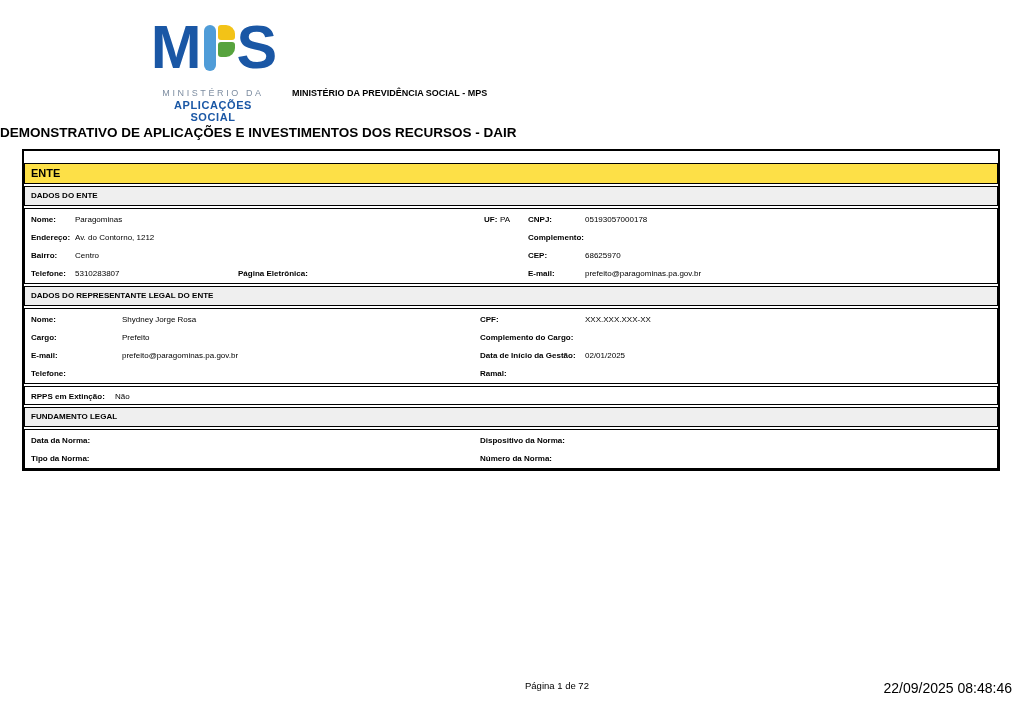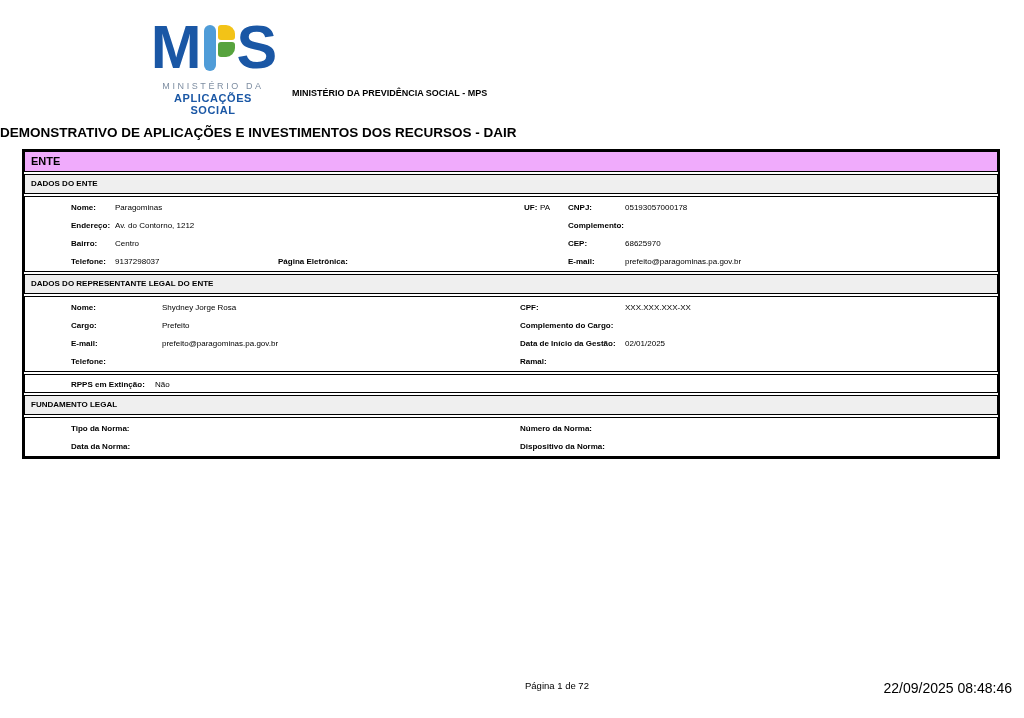--- a/index.html
+++ b/index.html
@@ -14,51 +14,51 @@
   
   .logo{position:absolute;left:150px;top:24px;width:126px;}
   .mps-word{display:flex;align-items:flex-start;height:47px;justify-content:center;}
   .mps-letter{font-weight:bold;font-size:61px;line-height:47px;color:#1a57a5;letter-spacing:-2px;}
   .p-build{display:flex;margin:1px 2px 0 4px;height:46px;}
   .p-stem{width:12px;height:46px;background:#4f9cd8;border-radius:6px;}
   .p-bowl{display:flex;flex-direction:column;gap:2px;margin-left:2px;}
   .p-sq{width:17px;height:15px;}
   .p-sq.yellow{background:#f3c317;border-radius:3px 9px 3px 3px;}
   .p-sq.green{background:#57a33e;border-radius:3px 3px 9px 3px;}
-  .logo-sub1{margin-top:10px;text-align:center;font-size:9px;letter-spacing:2.6px;color:#7d8da1;}
+  .logo-sub1{margin-top:17px;text-align:center;font-size:9px;letter-spacing:2.6px;color:#7d8da1;}
   .logo-sub2{margin-top:1px;text-align:center;font-size:11px;font-weight:bold;letter-spacing:0.6px;color:#1a57a5;}
   
   .org-lines{position:absolute;left:292px;top:36px;font-weight:bold;font-size:9px;line-height:23px;white-space:pre;}
   
   .doc-title{position:absolute;left:0;top:125px;width:100%;font-weight:bold;font-size:13.5px;}
   
   .form-table{
     position:absolute;left:22px;top:149px;width:978px;
     box-sizing:border-box;border:2px solid #000;background:#fff;
     display:flex;flex-direction:column;gap:2px;
   }
   .t-bar-main{
-    box-sizing:border-box;border:1px solid #000;background:#f0abfc;
+    box-sizing:border-box;border:1px solid #000;background:#fde047;
     height:21px;line-height:19px;padding-left:6px;
-    font-weight:bold;font-size:11px;
+    font-weight:bold;font-size:11px;margin-top:12px;
   }
   .t-bar{
     box-sizing:border-box;border:1px solid #000;background:#efefef;
     height:20px;line-height:18px;padding-left:6px;
     font-weight:bold;font-size:8px;
   }
   .t-block{
     box-sizing:border-box;border:1px solid #000;background:#fff;
     padding:1px 0;
   }
   .frow{position:relative;height:18px;}
   .frow.small{height:15px;}
   .frow span{
     position:absolute;top:50%;transform:translateY(-50%);
-    white-space:nowrap;font-size:8px;margin-left:40px;
+    white-space:nowrap;font-size:8px;
   }
   .lbl{font-weight:bold;}
   
   .footer-page{position:absolute;left:485px;top:680px;font-size:9.5px;padding-left:40px;}
   .footer-date{position:absolute;right:12px;top:680px;font-size:14px;}
 </style>
 </head>
 <body>
 
 <div class="page">
@@ -109,21 +109,21 @@
         <span style="left:560px"></span>
       </div>
       <div class="frow">
         <span class="lbl" style="left:6px">Bairro:</span>
         <span style="left:50px">Centro</span>
         <span class="lbl" style="left:503px">CEP:</span>
         <span style="left:560px">68625970</span>
       </div>
       <div class="frow">
         <span class="lbl" style="left:6px">Telefone:</span>
-        <span style="left:50px">9137298037</span>
+        <span style="left:50px">5310283807</span>
         <span class="lbl" style="left:213px">Página Eletrônica:</span>
         <span style="left:290px"></span>
         <span class="lbl" style="left:503px">E-mail:</span>
         <span style="left:560px">prefeito@paragominas.pa.gov.br</span>
       </div>
     </div>
 
     <div class="t-bar">DADOS DO REPRESENTANTE LEGAL DO ENTE</div>
 
     <div class="t-block">
@@ -157,29 +157,29 @@
       <div class="frow small">
         <span class="lbl" style="left:6px">RPPS em Extinção:</span>
         <span style="left:90px">Não</span>
       </div>
     </div>
 
     <div class="t-bar">FUNDAMENTO LEGAL</div>
 
     <div class="t-block">
       <div class="frow">
+        <span class="lbl" style="left:6px">Data da Norma:</span>
+        <span style="left:90px"></span>
+        <span class="lbl" style="left:455px">Dispositivo da Norma:</span>
+        <span style="left:560px"></span>
+      </div>
+      <div class="frow">
         <span class="lbl" style="left:6px">Tipo da Norma:</span>
         <span style="left:90px"></span>
         <span class="lbl" style="left:455px">Número da Norma:</span>
-        <span style="left:560px"></span>
-      </div>
-      <div class="frow">
-        <span class="lbl" style="left:6px">Data da Norma:</span>
-        <span style="left:90px"></span>
-        <span class="lbl" style="left:455px">Dispositivo da Norma:</span>
         <span style="left:560px"></span>
       </div>
     </div>
 
   </div>
 
   <div class="footer-page">Página 1 de 72</div>
   <div class="footer-date">22/09/2025 08:48:46</div>
 
 </div>

